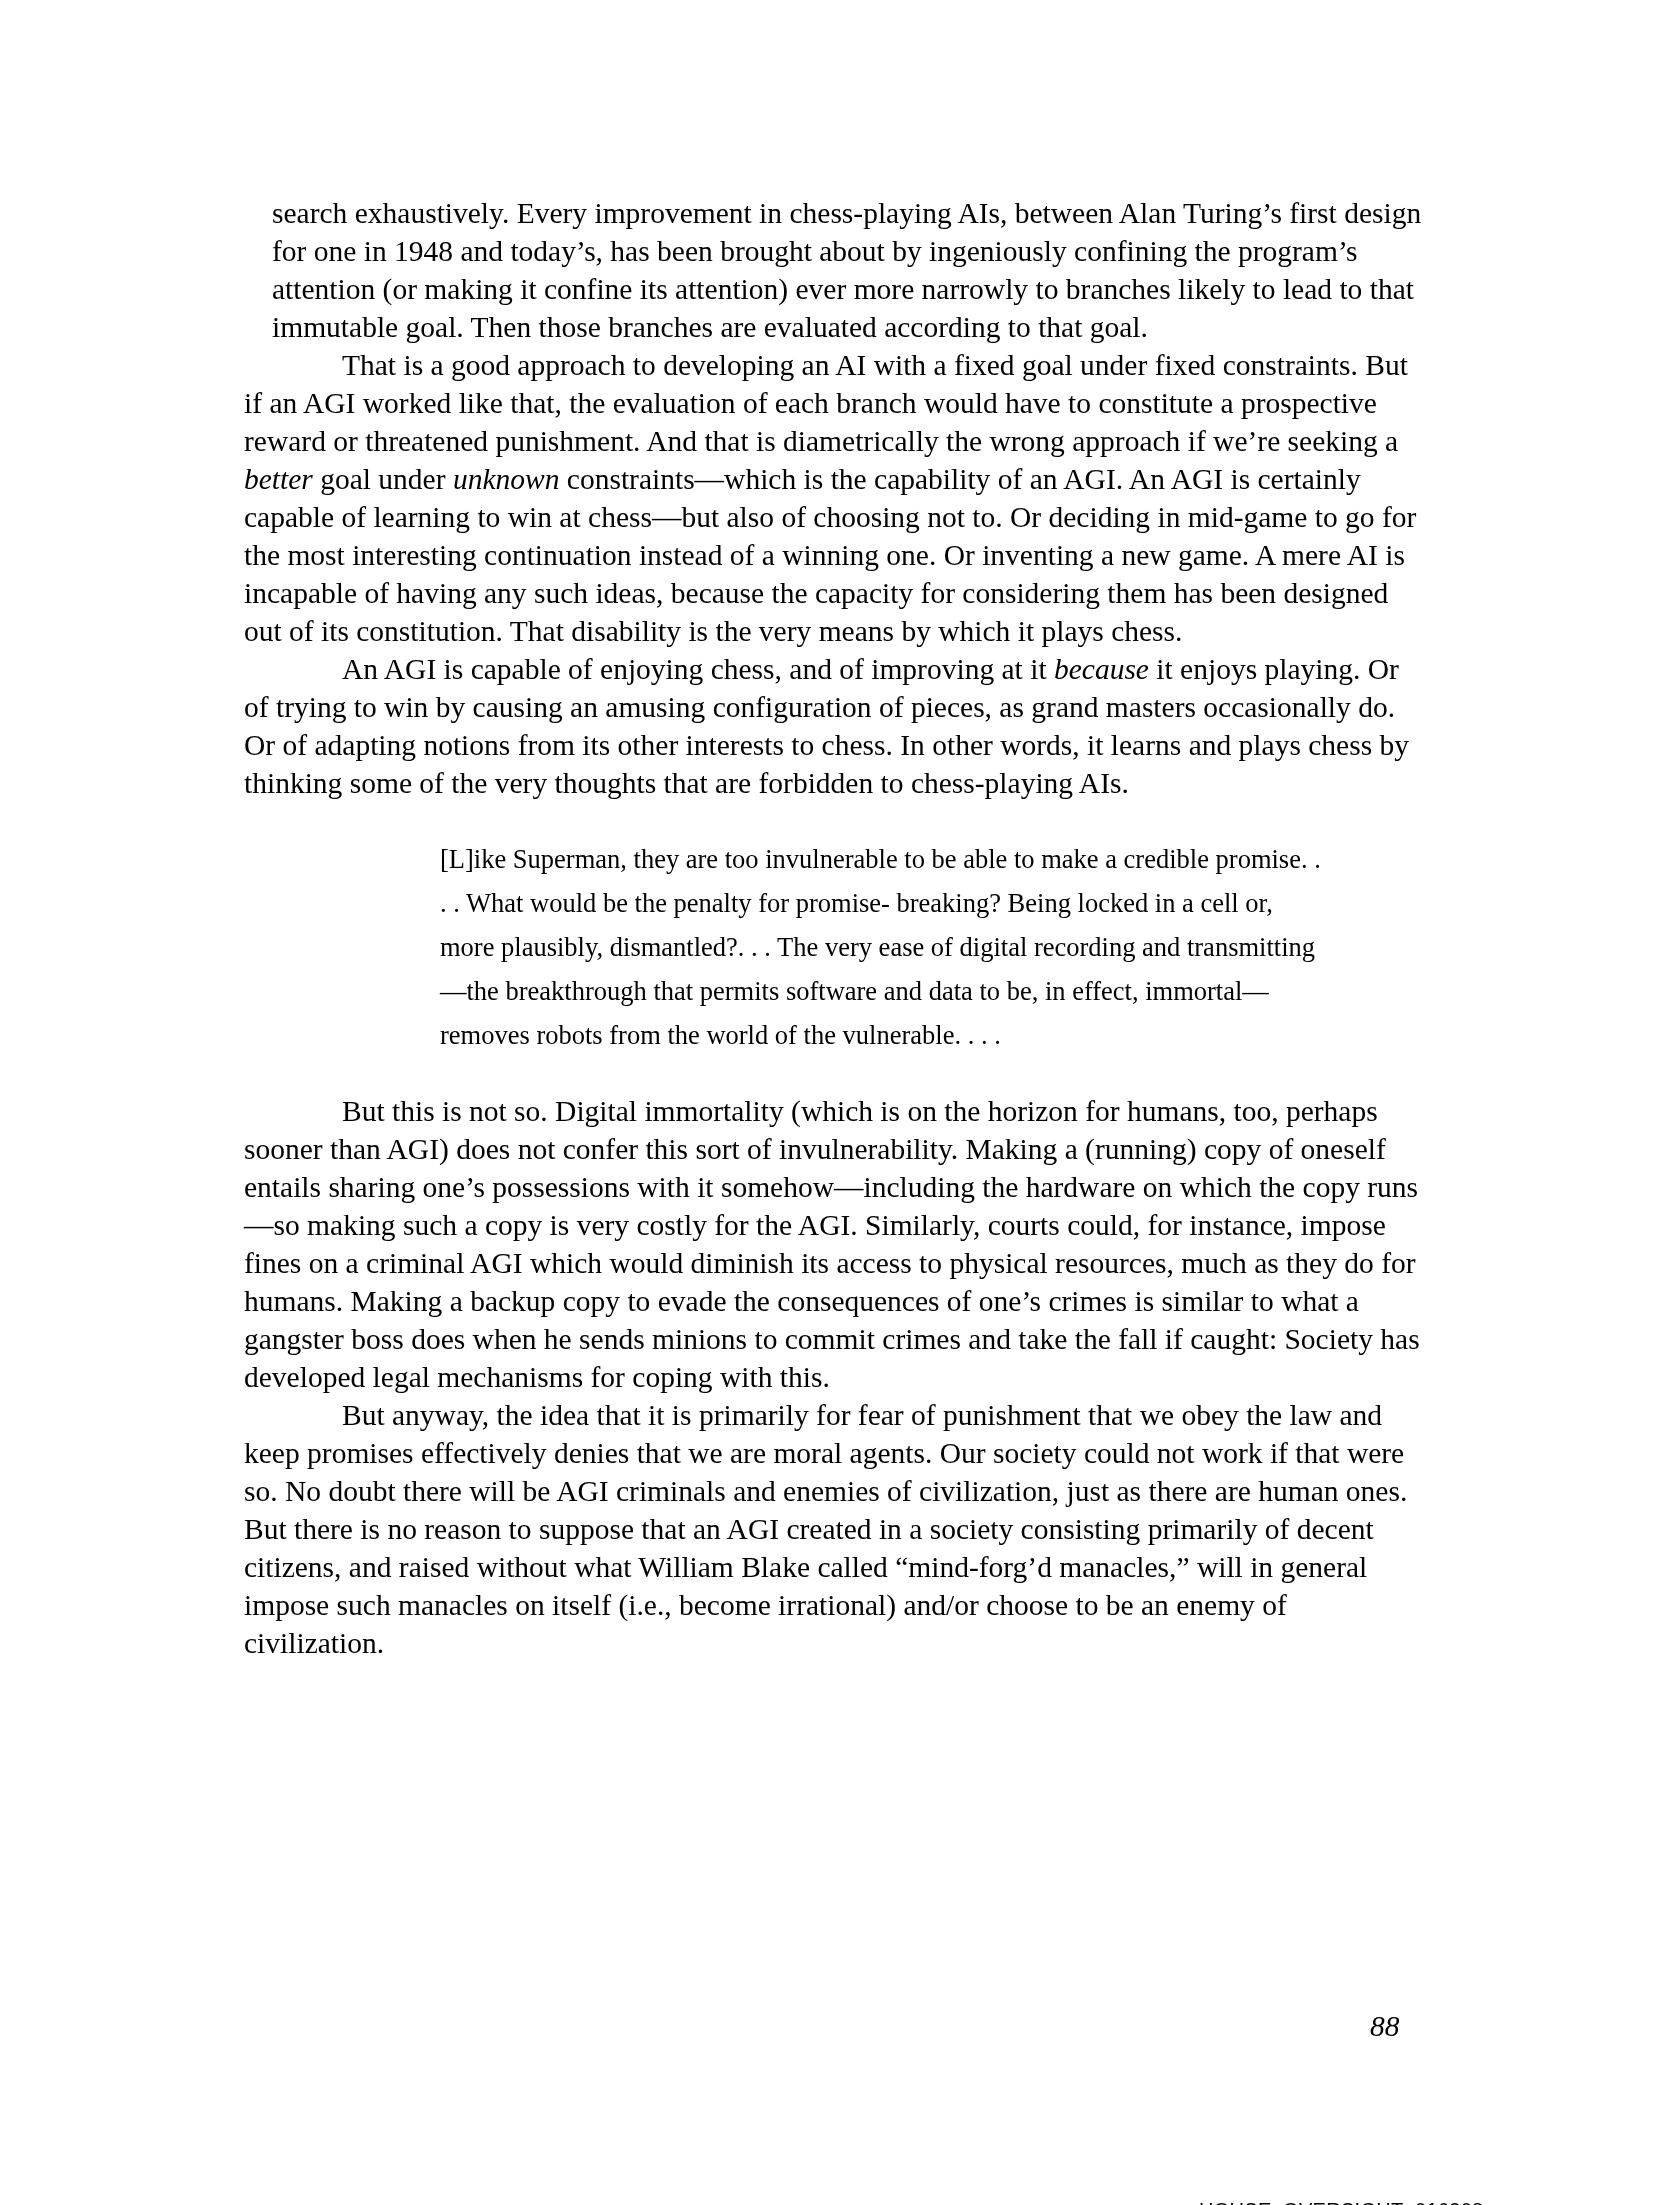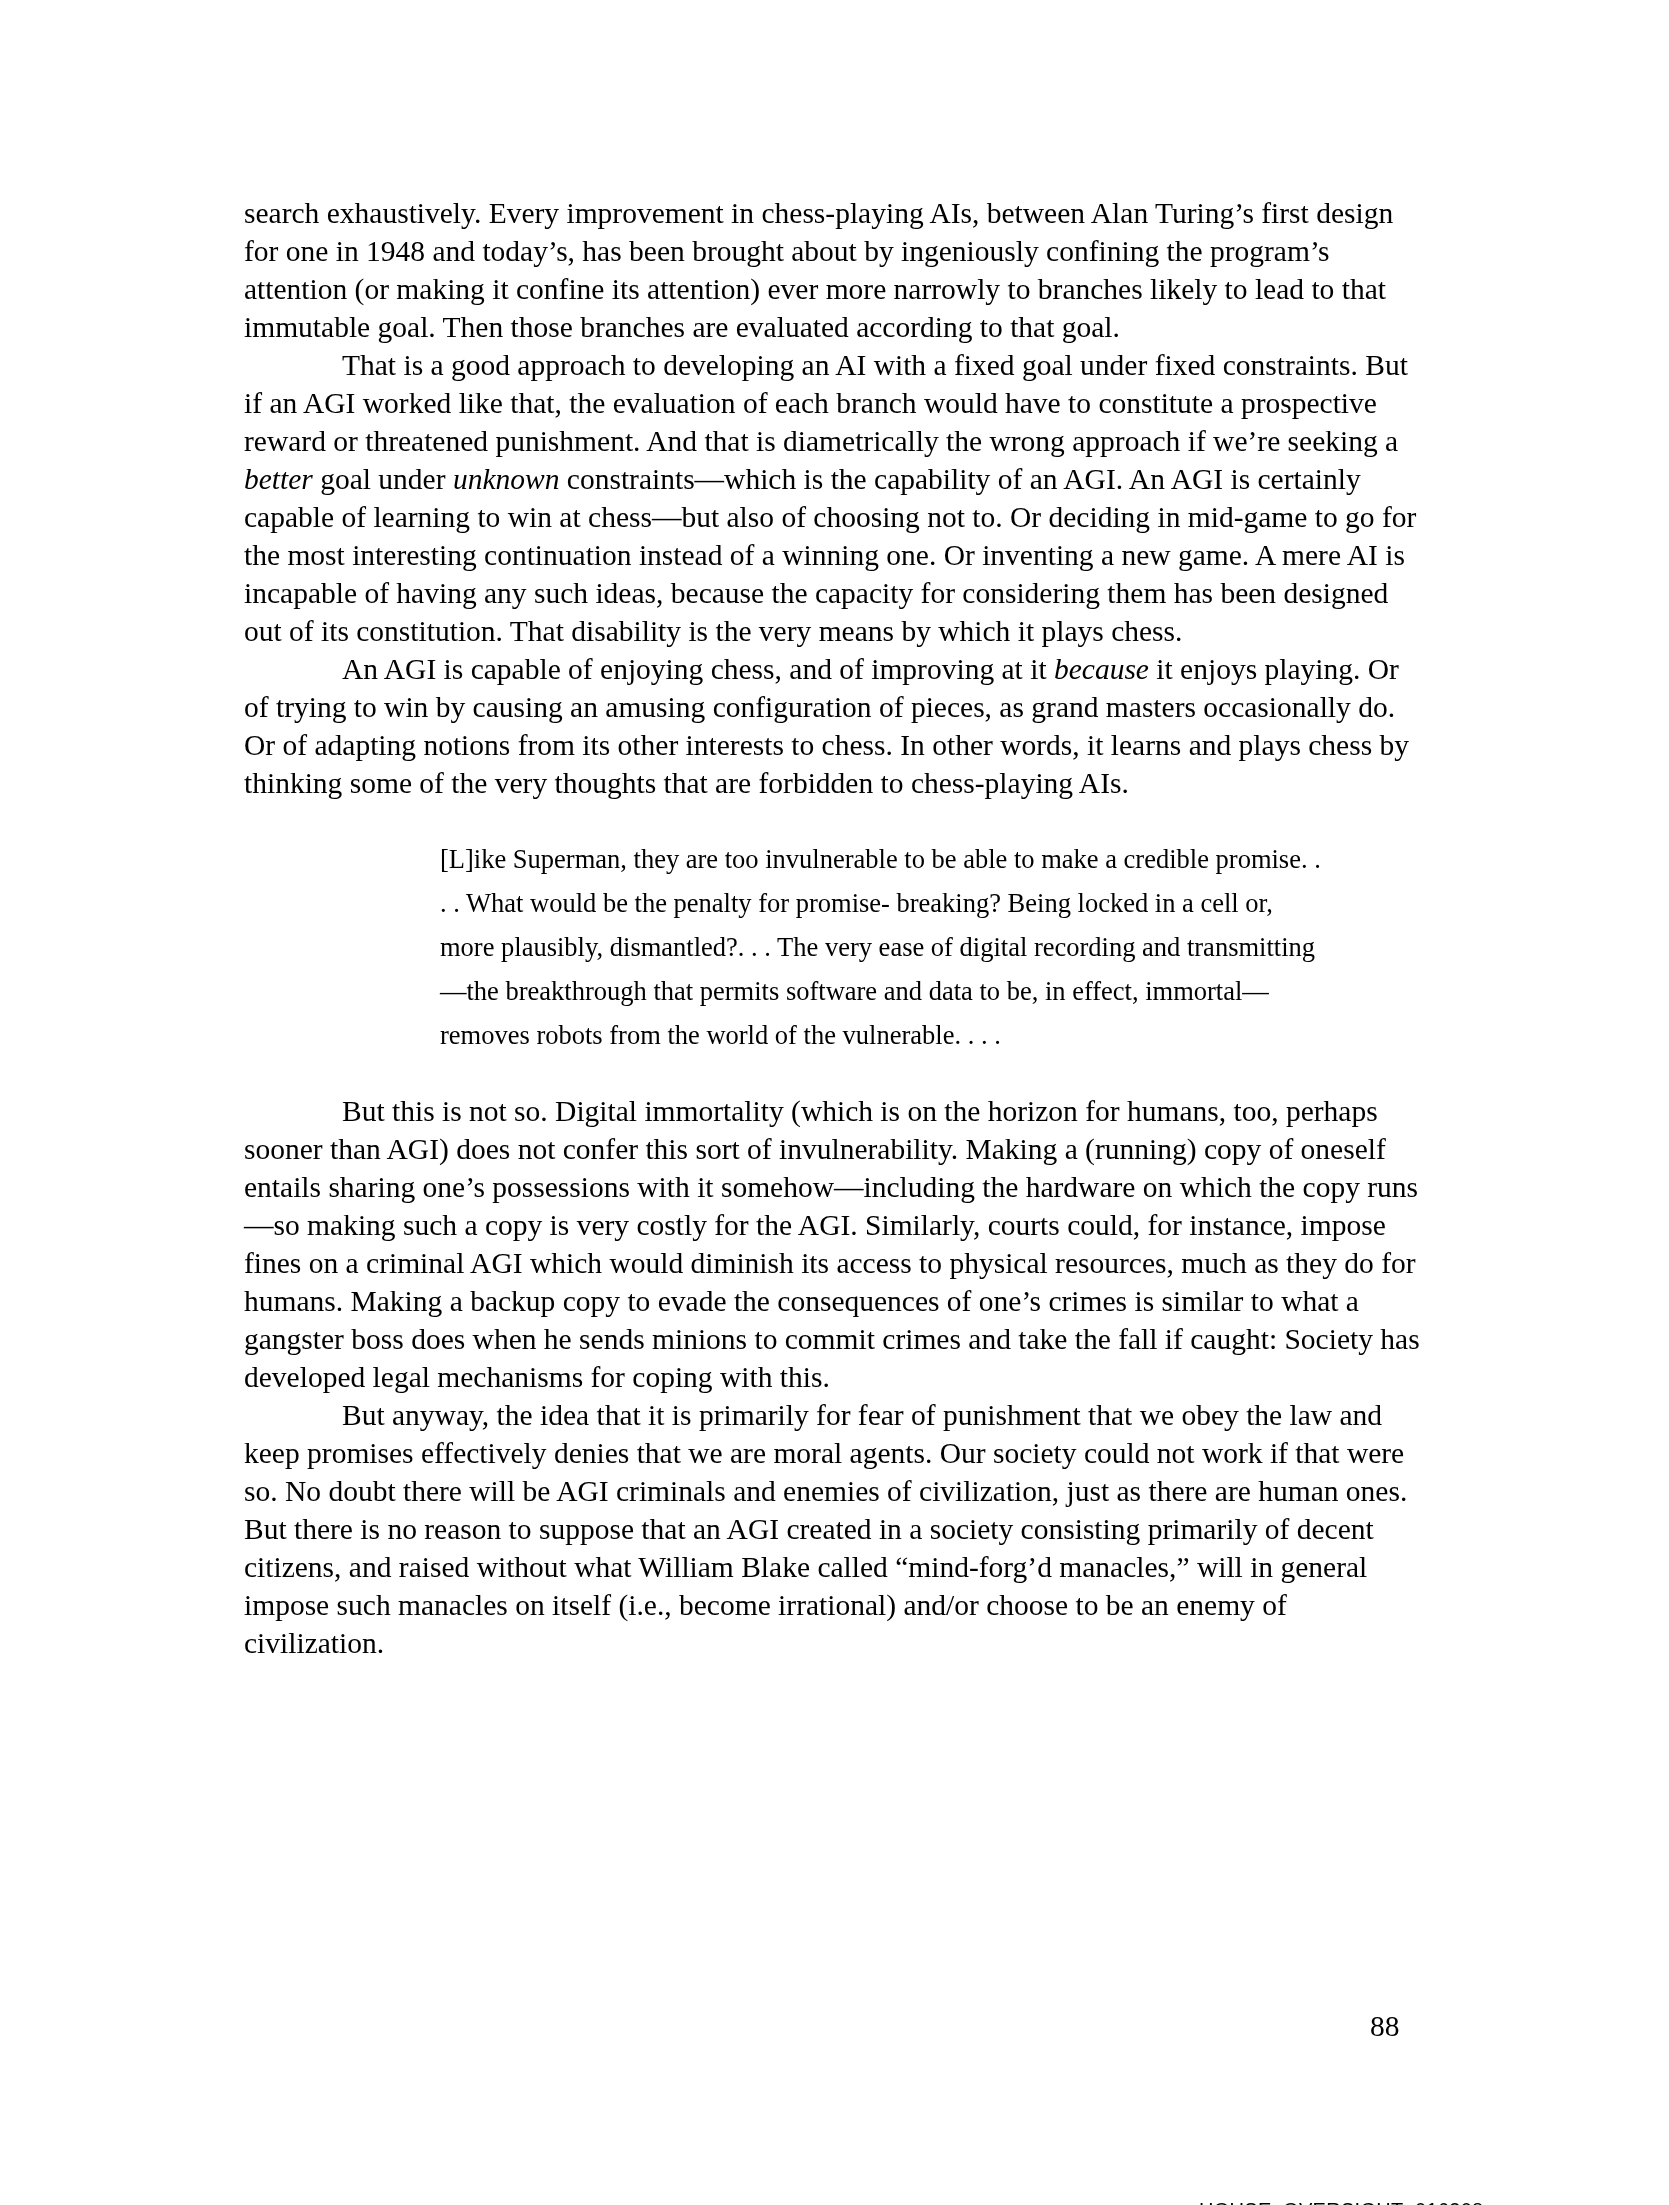--- a/index.html
+++ b/index.html
@@ -6,29 +6,29 @@
   body {
     width: 1669px; height: 2205px; position: relative; overflow: hidden;
     font-family: "Liberation Serif", serif; color: #000000;
   }
   .page-body {
     position: absolute; left: 244px; top: 194px; width: 1178px;
     font-size: 29.5px; line-height: 38px;
   }
   .para { margin: 0; }
   .para.indent { text-indent: 98px; }
-  .para.first { text-indent: 0; }
+  .para.first { text-indent: 0; margin-left: 28px; }
   .blockquote {
     margin: 35px 0 35px 196px; width: 890px;
     font-size: 26.5px; line-height: 44px;
   }
   em { font-style: italic; }
   .page-number {
     position: absolute; left: 1370px; top: 2010px;
-    font-family: "Liberation Serif", serif; font-size: 29.5px;
+    font-family: "Liberation Serif", serif; font-size: 29.5px; font-style: italic;
   }
   .bates {
     position: absolute; left: 1199px; top: 2160px;
     font-family: "Liberation Sans", sans-serif; font-size: 20px; letter-spacing: 0.3px; margin-top: 39px;
   }
 </style>
 </head>
 <body>
 
 <div class="page-body">

